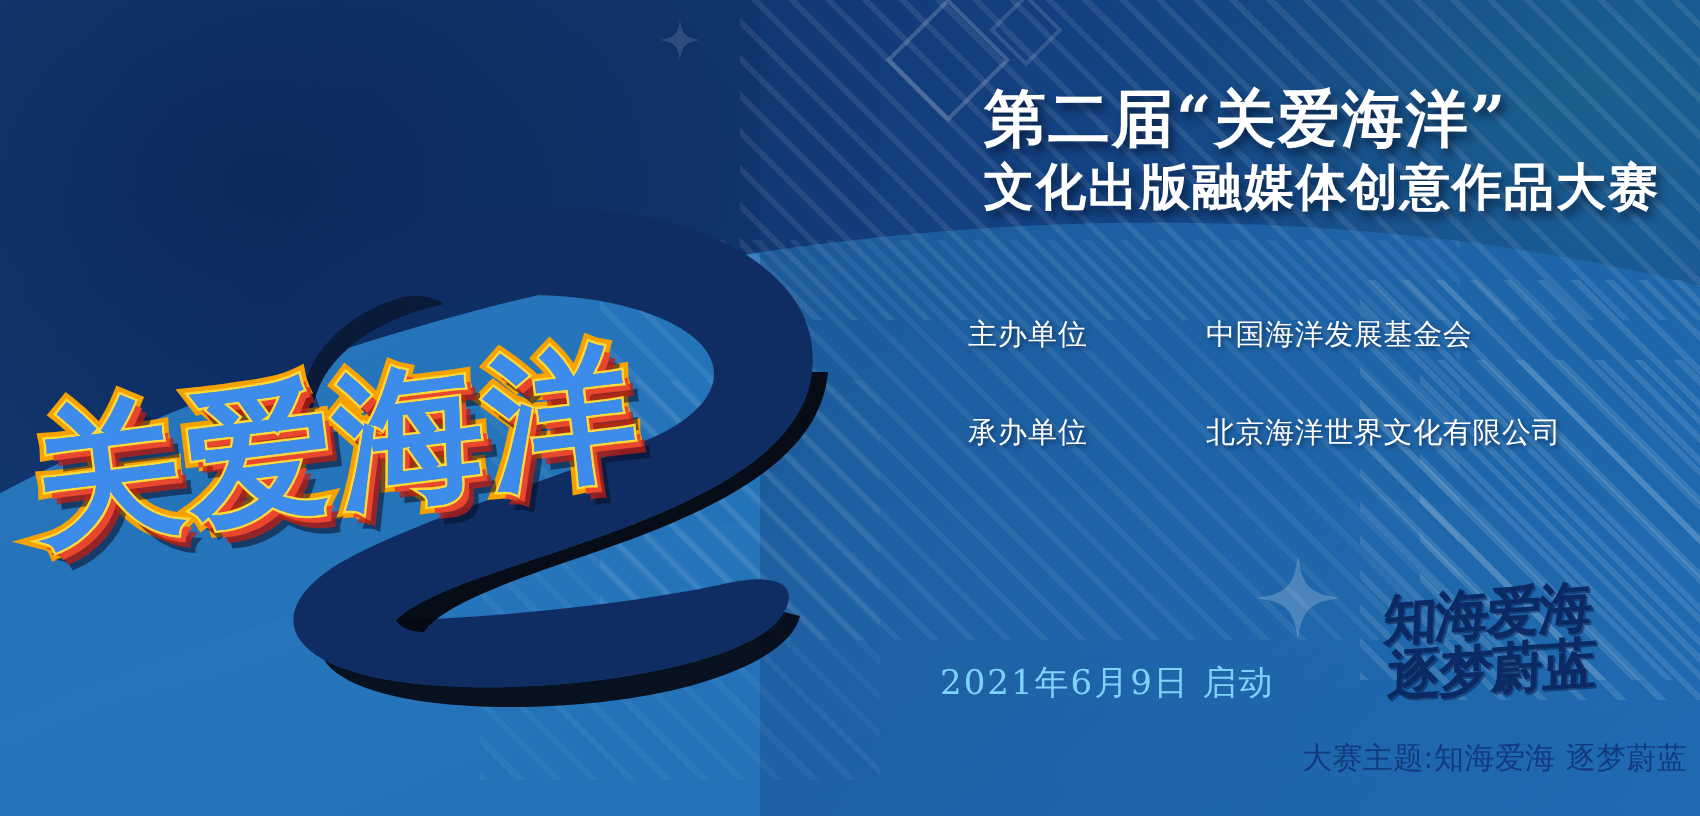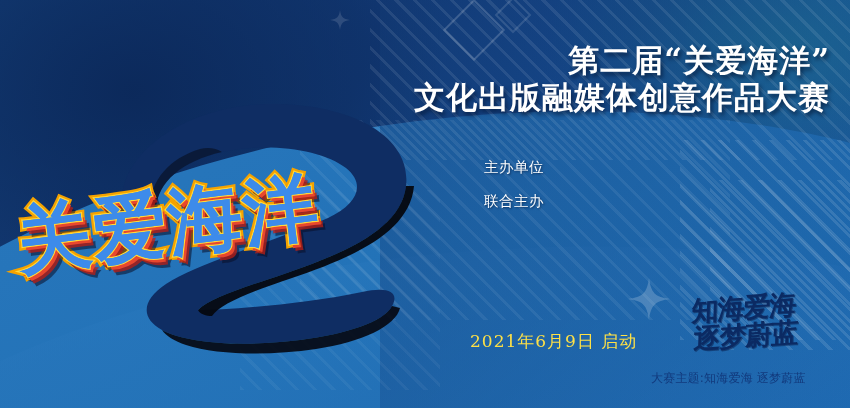--- a/index.html
+++ b/index.html
@@ -102,62 +102,62 @@
   }
   .logo-top{
     position:absolute;left:16px;top:186px;
     font-family:"DejaVu Sans","Liberation Sans",sans-serif;
     font-size:74px;font-weight:bold;line-height:1;letter-spacing:2px;
     color:#3d8bea;transform:rotate(-7deg);white-space:nowrap;
   }
 
   
   .headline{
-    position:absolute;right:20px;top:42px;text-align:right;
+    position:absolute;right:20px;top:42px;
     font-family:"DejaVu Serif","Liberation Serif",serif;
     font-weight:bold;color:#ffffff;
     text-shadow:2px 3px 4px rgba(4,20,50,.75);
     letter-spacing:1px;line-height:1.18;
   }
   .headline .l1{font-size:31px;display:block;}
-  .headline .l2{font-size:31px;display:block;}
+  .headline .l2{font-size:25px;display:block;}
 
   
   .org{
     position:absolute;left:470px;top:158px;
     font-family:"DejaVu Sans","Liberation Sans",sans-serif;
     color:#ffffff;font-size:14.5px;
     text-shadow:1px 1px 2px rgba(6,24,58,.65);
   }
   .org-row{display:flex;align-items:flex-end;margin-bottom:15px;gap:48px;}
   .org-label{width:74px;text-align:right;flex:none;letter-spacing:.5px;}
   .org-value{margin-left:11px;white-space:nowrap;letter-spacing:.3px;}
 
   
   .date-line{
     position:absolute;left:470px;top:330px;
     font-family:"DejaVu Serif","Liberation Serif",serif;
-    font-size:17px;color:#fde047;letter-spacing:1px;
+    font-size:17px;color:#7dd3fc;letter-spacing:1px;
   }
   .calli-text{
     position:absolute;left:668px;top:294px;width:150px;
     font-family:"DejaVu Serif","Liberation Serif",serif;
     font-weight:bold;color:#0b2a63;
     font-size:27px;line-height:1.02;letter-spacing:-1px;
     transform:rotate(-4deg) skewX(-6deg);
     text-align:center;
     text-shadow:1px 1px 0 rgba(8,26,70,.5);
   }
   .calli-text span{display:block;}
   .calli-text .c2{margin-left:6px;}
 
   .theme-cap{
     position:absolute;left:651px;top:370px;
     font-family:"DejaVu Sans","Liberation Sans",sans-serif;
-    font-size:12px;color:#123a7d;letter-spacing:.2px;white-space:nowrap;
+    font-size:15px;color:#123a7d;letter-spacing:.2px;white-space:nowrap;
   }
 </style>
 </head>
 <body>
 
 <div id="poster">
 
   <div class="bg-base"></div>
   <div class="bg-dark-tl"></div>
   <div class="bg-teal"></div>
@@ -210,23 +210,27 @@
     <span class="l2">文化出版融媒体创意作品大赛</span>
   </div>
 
   <div class="logo">关爱海洋</div>
   <div class="logo-inner">关爱海洋</div>
   <div class="logo-top">关爱海洋</div>
 
   <div class="org">
     <div class="org-row">
       <span class="org-label">主办单位</span>
-    </div>
-    <div class="org-row">
-      <span class="org-label">联合主办</span>
+      <span class="org-value">中国海洋发展基金会</span>
+    </div>
+    <div class="org-row">
+    </div>
+    <div class="org-row">
+      <span class="org-label">承办单位</span>
+      <span class="org-value">北京海洋世界文化有限公司</span>
     </div>
     <div class="org-row">
     </div>
   </div>
 
   <div class="date-line">2021年6月9日  启动</div>
 
   <div class="calli-text">
     <span class="c1">知海爱海</span>
     <span class="c2">逐梦蔚蓝</span>

